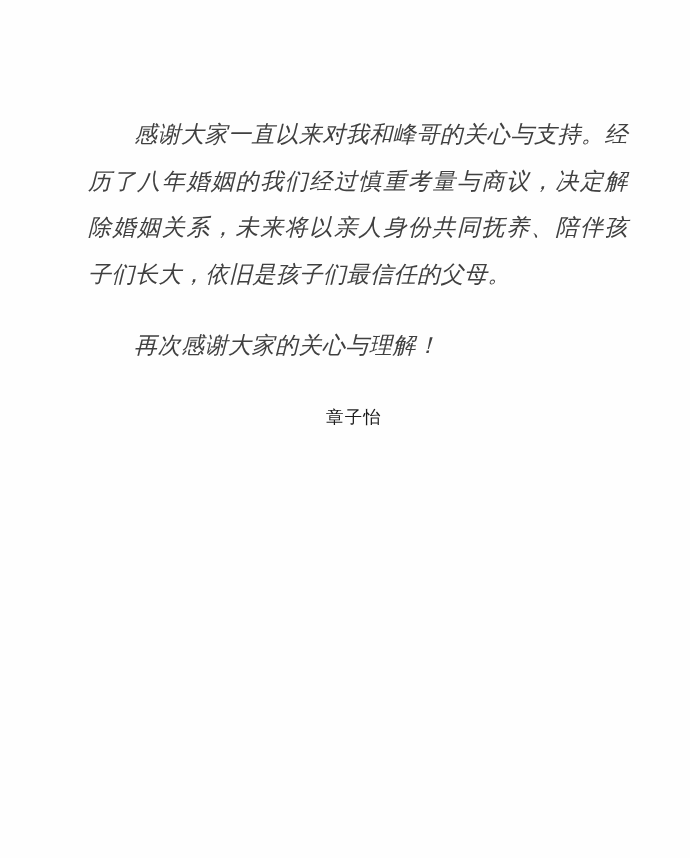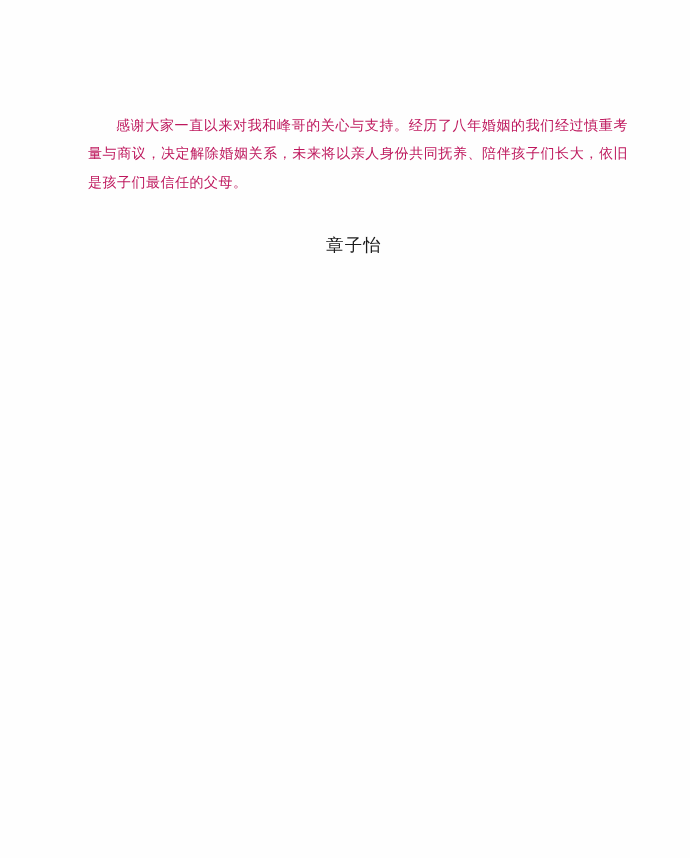--- a/index.html
+++ b/index.html
@@ -26,28 +26,29 @@
     display: block;
   }
   .salutation {
     font-size: 17.5px;
     line-height: 1.9;
     letter-spacing: 0.6px;
     margin: 0 0 38px 0;
     color: #1b1b1b;
   }
   .para {
-    font-size: 14px;
+    font-size: 23px;
     line-height: 2.03;
     letter-spacing: 0.5px;
     margin: 0 0 24px 0;
     text-indent: 2em;
     text-align: justify;
     text-justify: inter-ideograph;
-    color: #be185d;
+    color: #404040;
+    font-style: italic;
   }
   .para.closing {
     margin-bottom: 30px;
   }
   .signature-wrap {
     margin-top: 36px;
     text-align: center;
     padding-right: 8px;
   }
   .signature {
@@ -62,19 +63,20 @@
 
 <div class="page">
   <article class="statement">
 
 
     <p class="para">感谢大家一直以来对我和峰哥的关心与支持。经历了八年婚姻的我们经过慎重考量与商议，决定解除婚姻关系，未来将以亲人身份共同抚养、陪伴孩子们长大，依旧是孩子们最信任的父母。</p>
 
 
 
 
+    <p class="para closing">再次感谢大家的关心与理解！</p>
 
     <div class="signature-wrap">
       <span class="signature">章子怡</span>
     </div>
 
   </article>
 </div>
 
 </body></html>

